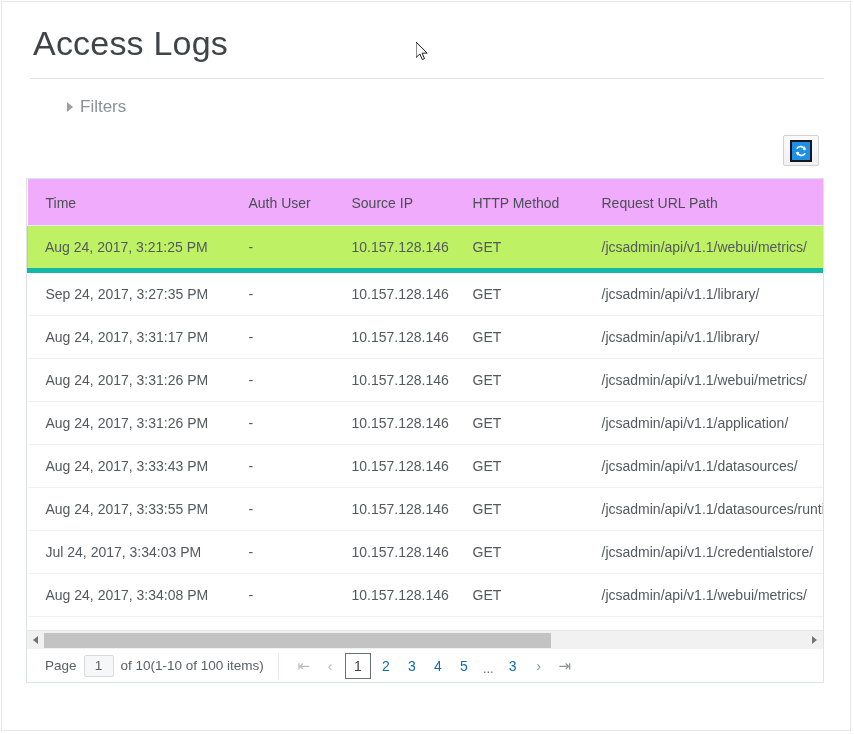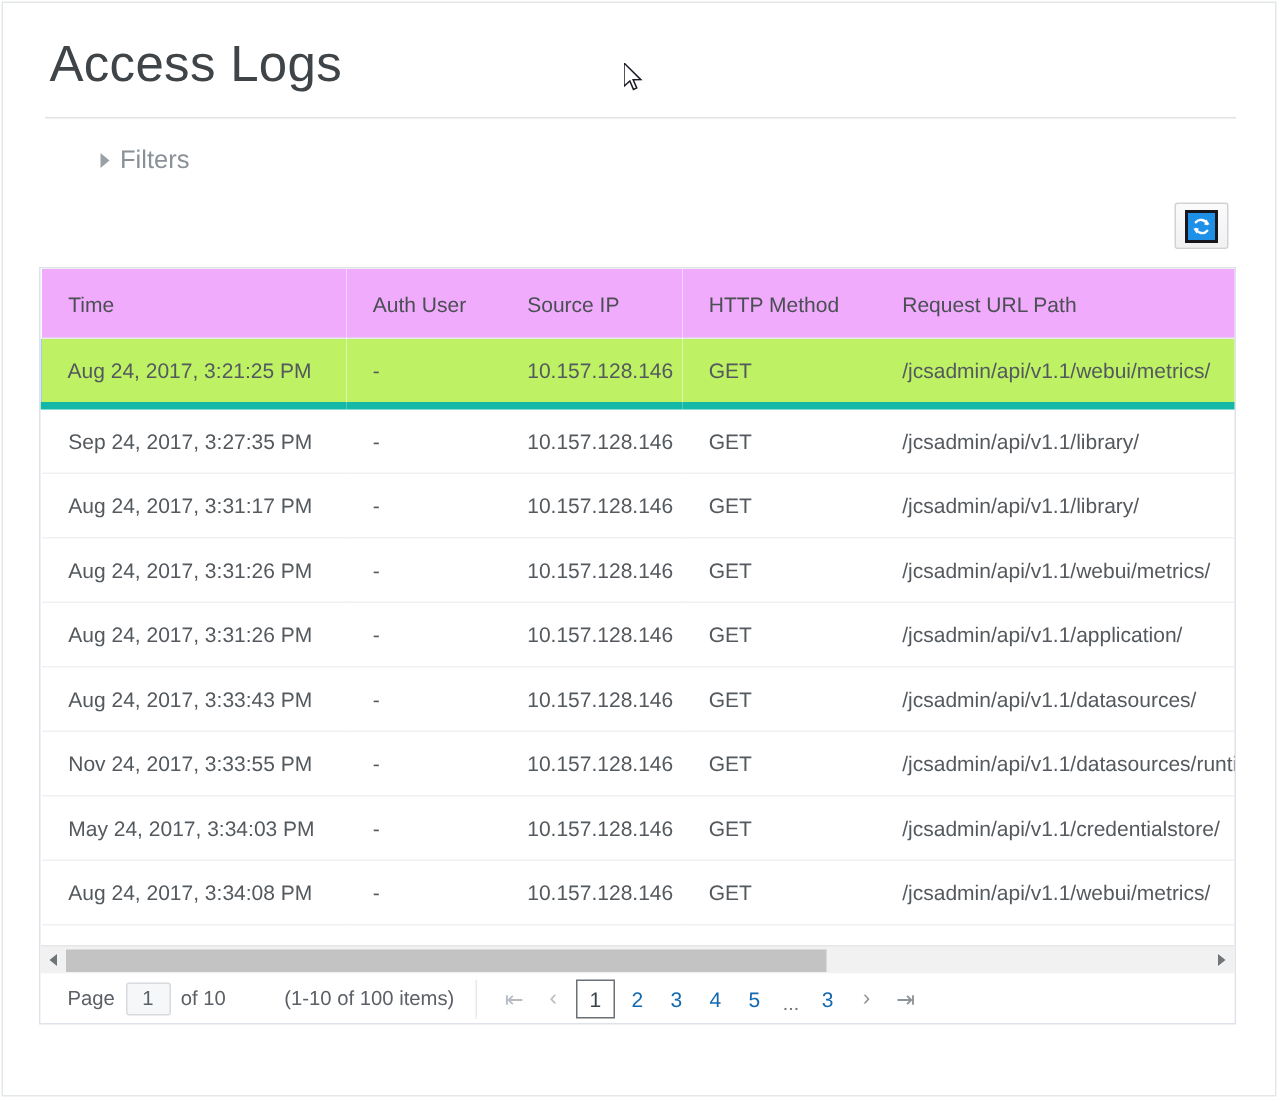--- a/index.html
+++ b/index.html
@@ -237,21 +237,21 @@
     background: #f6f7f8;
     border-radius: 2px;
     text-align: center;
     font-size: 13.5px;
     color: #5a6066;
     font-family: "Liberation Sans", sans-serif;
     box-sizing: border-box;
     padding: 0;
   }
   .pager-of { white-space: nowrap; margin-right: 0; }
-  .pager-items { white-space: nowrap; color: #5a6066; margin-left: 39px; }
+  .pager-items { white-space: nowrap; color: #5a6066; }
   .pager-divider {
     width: 1px;
     height: 26px;
     background: #e6eaee;
     margin: 0 12px 0 14px;
   }
   .pager-nav {
     display: flex;
     align-items: center;
   }
@@ -390,28 +390,28 @@
               <td>/jcsadmin/api/v1.1/application/</td>
             </tr>
             <tr>
               <td>Aug 24, 2017, 3:33:43 PM</td>
               <td>-</td>
               <td>10.157.128.146</td>
               <td>GET</td>
               <td>/jcsadmin/api/v1.1/datasources/</td>
             </tr>
             <tr>
-              <td>Nov 24, 2017, 3:33:55 PM</td>
+              <td>Aug 24, 2017, 3:33:55 PM</td>
               <td>-</td>
               <td>10.157.128.146</td>
               <td>GET</td>
               <td>/jcsadmin/api/v1.1/datasources/runtime/</td>
             </tr>
             <tr>
-              <td>May 24, 2017, 3:34:03 PM</td>
+              <td>Jul 24, 2017, 3:34:03 PM</td>
               <td>-</td>
               <td>10.157.128.146</td>
               <td>GET</td>
               <td>/jcsadmin/api/v1.1/credentialstore/</td>
             </tr>
             <tr>
               <td>Aug 24, 2017, 3:34:08 PM</td>
               <td>-</td>
               <td>10.157.128.146</td>
               <td>GET</td>

